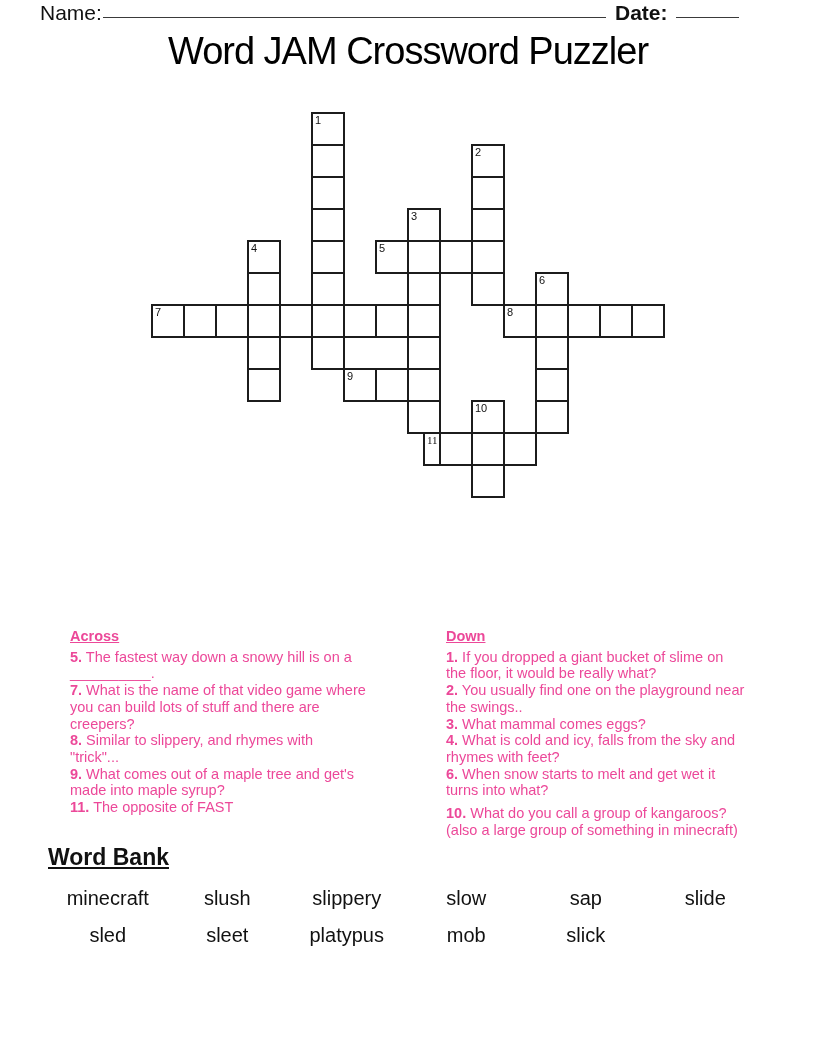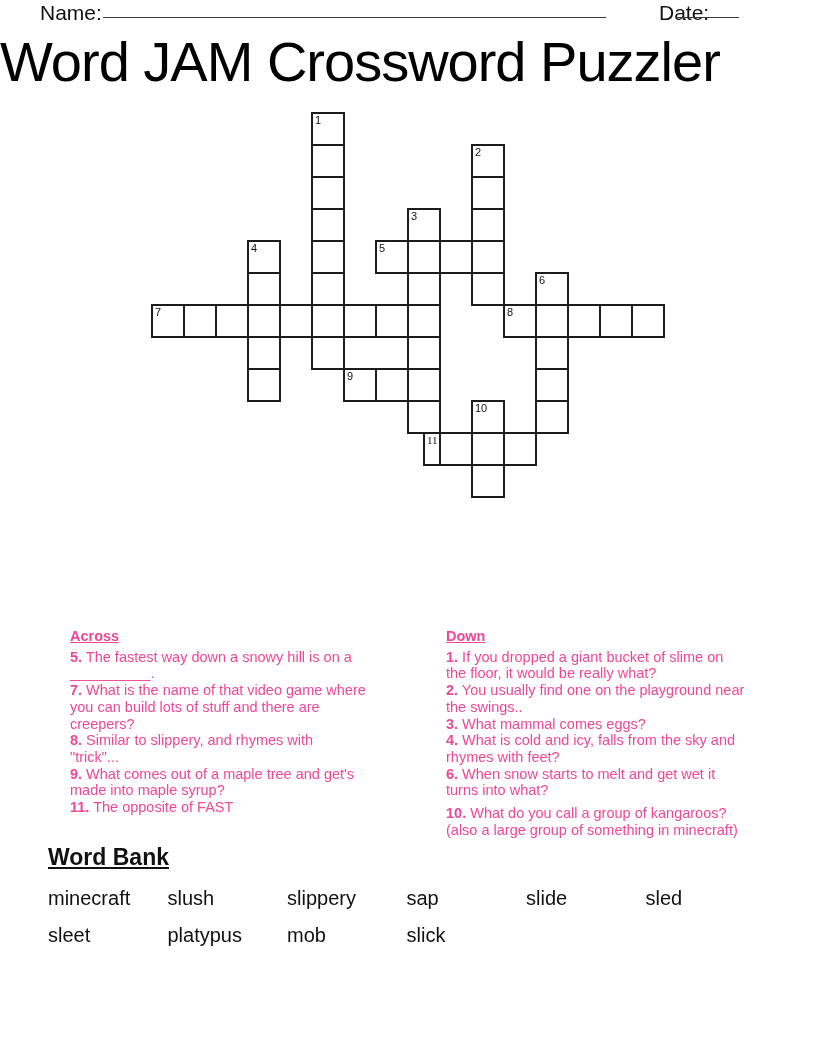--- a/index.html
+++ b/index.html
@@ -5,22 +5,22 @@
   html,body{margin:0;padding:0;background:#fff;}
   .page{
     position:relative;width:816px;height:1056px;background:#fff;
     font-family:"Liberation Sans",sans-serif;color:#000;overflow:hidden;
   }
   
   .hdr-label{position:absolute;top:1px;font-size:21px;color:#111;}
   .hdr-line{position:absolute;top:17px;border-bottom:1.5px solid #3a3a3a;height:0;}
   
   .title{
-    position:absolute;left:0;top:30px;width:100%;
-    font-size:56px;line-height:1.15;letter-spacing:-1px;color:#000;
+    position:absolute;left:0;top:30px;width:100%;text-align:center;
+    font-size:38px;line-height:1.15;letter-spacing:-1px;color:#000;
   }
   
   .grid{position:absolute;left:151px;top:112px;width:514px;height:386px;}
   .cell{
     position:absolute;width:34px;height:34px;box-sizing:border-box;
     border:2px solid #1c1c1c;background:#fff;
   }
   .cell .num{
     position:absolute;top:0px;left:2px;font-size:11px;line-height:12px;color:#111;
   }
@@ -32,31 +32,31 @@
   .clue .cnum{font-weight:bold;}
   .clue .ctxt{white-space:pre;}
   .clue-list-down .clue:last-child{margin-top:6px;}
   
   .wb-head{
     position:absolute;left:48px;top:844px;font-size:23px;font-weight:bold;
     text-decoration:underline;color:#111;
   }
   .wordbank{
     position:absolute;left:48px;top:880px;display:grid;
-    grid-template-columns:repeat(6,119.5px);font-size:20px;line-height:37px;color:#111;
+    grid-template-columns:repeat(6,119.5px);font-size:20px;line-height:37px;color:#111;text-align:center;
   }
 </style>
 </head>
 <body>
 
 <div class="page">
 
   <span class="hdr-label" style="left:40px;">Name:</span>
   <span class="hdr-line" style="left:103px;width:503px;"></span>
-  <span class="hdr-label" style="left:659px;">Date:</span>
+  <span class="hdr-label" style="left:615px;font-weight:bold;">Date:</span>
   <span class="hdr-line" style="left:676px;width:63px;"></span>
 
   <div class="title">Word JAM Crossword Puzzler</div>
 
   <div class="grid">
       <div class="cell" style="left: 160px; top: 0px;">
         <span class="num">1</span>
       </div>
       <div class="cell" style="left: 160px; top: 32px;"></div>
       <div class="cell" style="left: 320px; top: 32px;">
@@ -160,20 +160,21 @@
         <div class="clue"><span class="cnum">10.</span><span class="ctxt"> What do you call a group of kangaroos?
 (also a large group of something in minecraft)</span></div>
       </div>
   </div>
 
   <div class="wb-head">Word Bank</div>
   <div class="wordbank">
       <span>minecraft</span>
       <span>slush</span>
       <span>slippery</span>
+      <span>slow</span>
       <span>sap</span>
       <span>slide</span>
       <span>sled</span>
       <span>sleet</span>
       <span>platypus</span>
       <span>mob</span>
       <span>slick</span>
     </div>
 
 </div>

